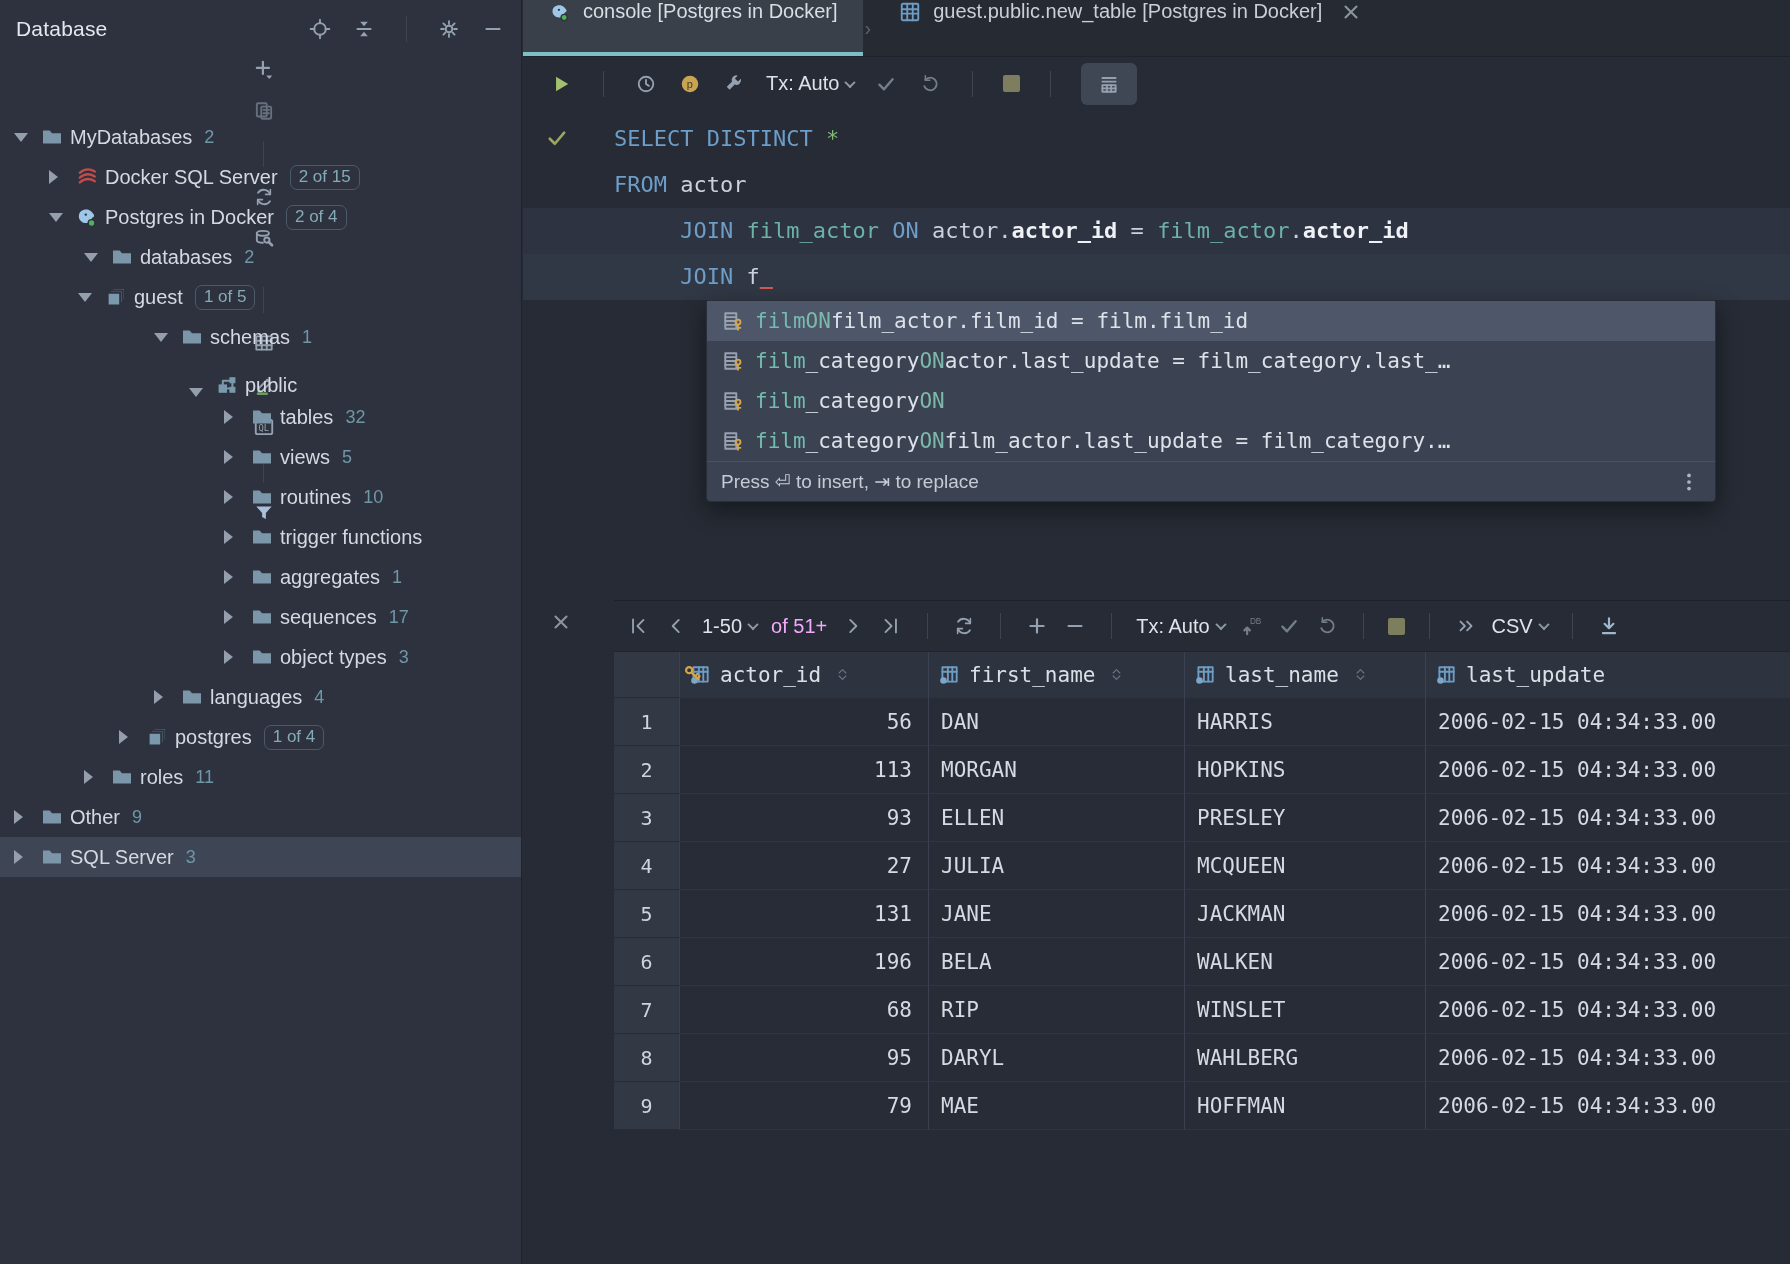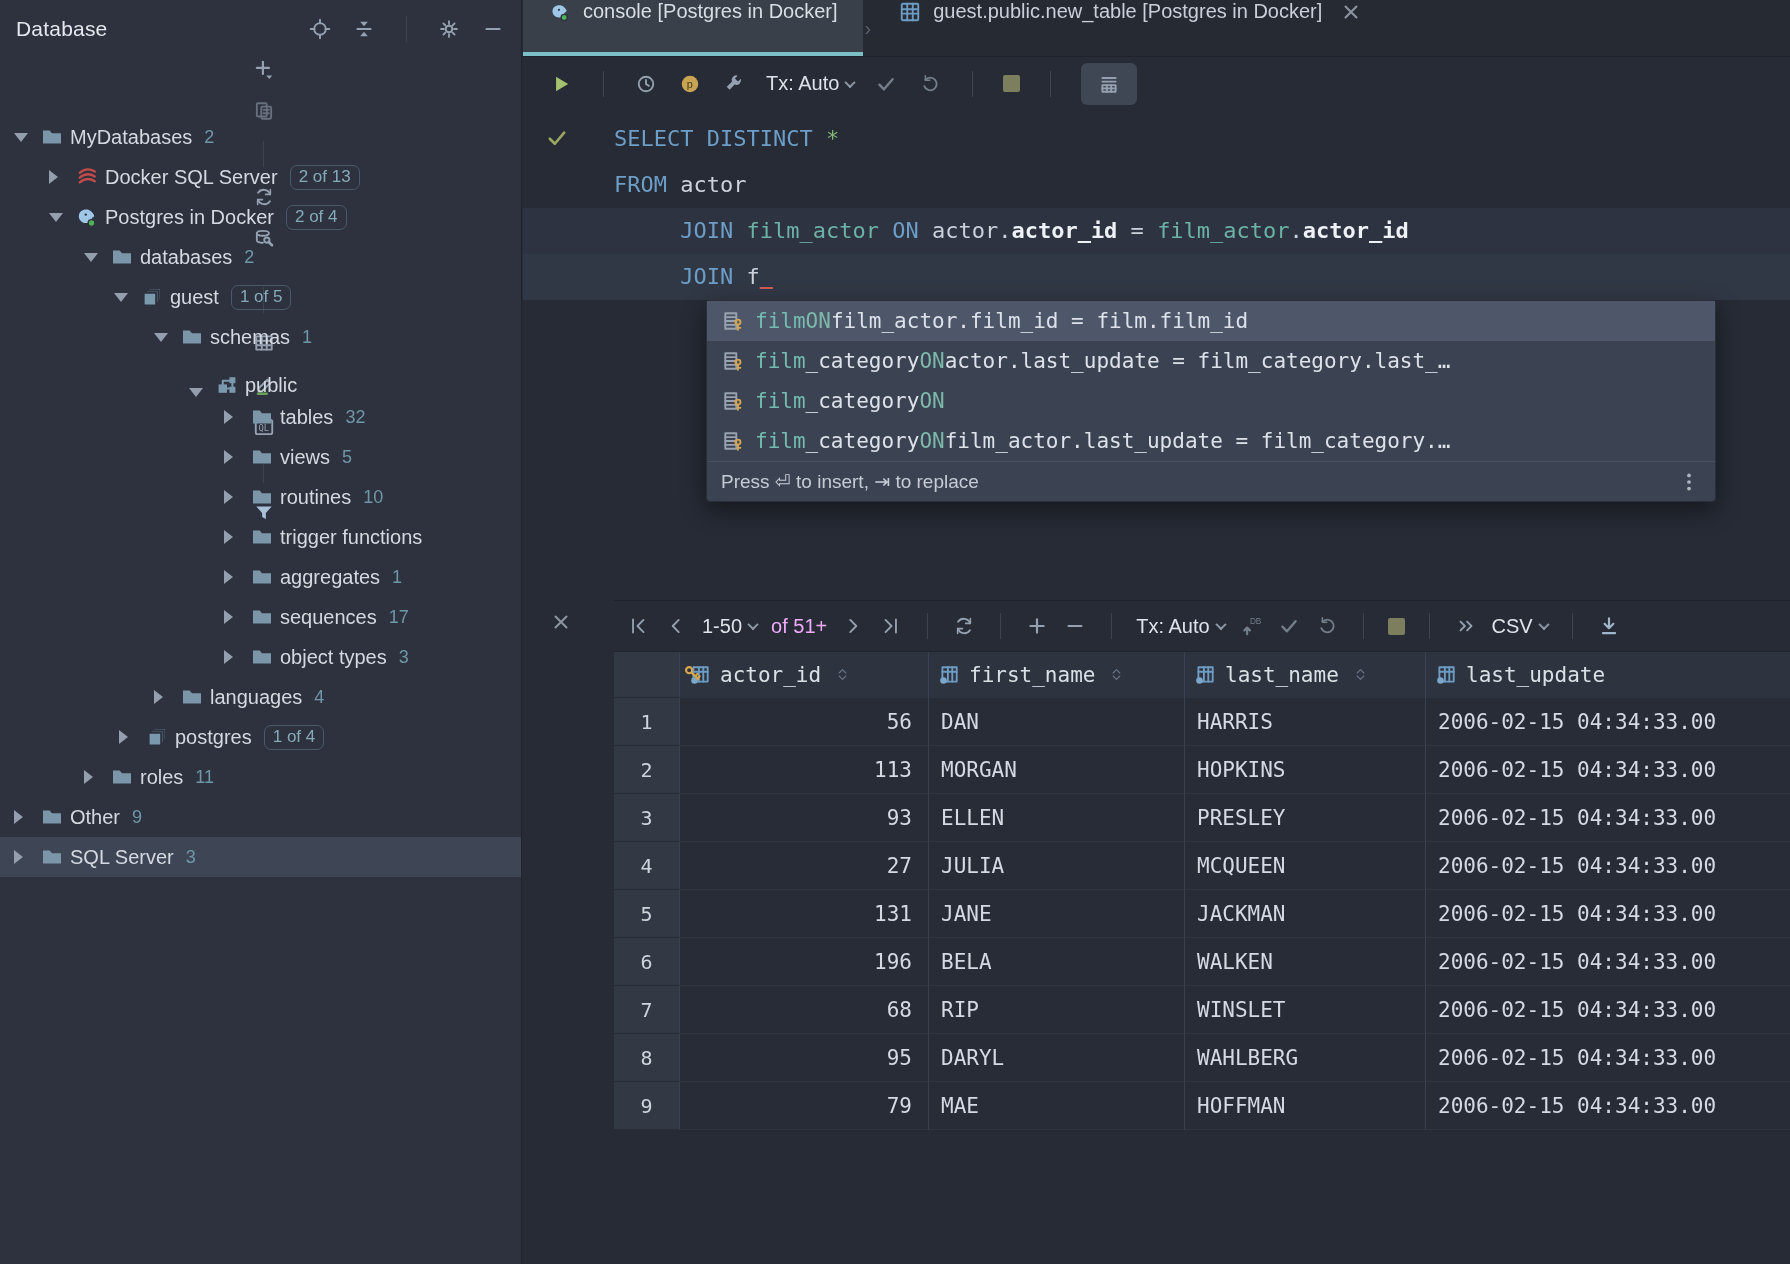--- a/index.html
+++ b/index.html
@@ -209,21 +209,21 @@
         <div class="trow" style="padding-left: 49px;">
           <span class="tw col">
             <i></i>
           </span>
           <span class="ticon">
             <svg viewBox="0 0 20 20" fill="none" stroke="currentColor" stroke-width="1.7" stroke-linecap="round" stroke-linejoin="round">
               <path d="M4 6.5c4-3.5 8.5-3.5 12.5-1M4 10.5c4-3.5 8.5-3.5 12.5-1M4 14.5c4-3.5 8.5-3.5 12.5-1" stroke="#c24b4b" stroke-width="2"></path>
             </svg>
           </span>
           <span class="tlabel">Docker SQL Server</span>
-          <span class="tbadge">2 of 13</span>
+          <span class="tbadge">2 of 15</span>
         </div>
         <div class="trow" style="padding-left: 49px;">
           <span class="tw exp">
             <i></i>
           </span>
           <span class="ticon">
             <svg viewBox="0 0 20 20" fill="none" stroke="currentColor" stroke-width="1.7" stroke-linecap="round" stroke-linejoin="round">
               <path d="M5 13.5c-2.3-2-2.5-6 0-8.2 2.2-2 6.5-2 8.6.2l1.8 2c1 1.2.6 2.8-1 3l-1.6 2.8c-1.4 2.3-5.6 2.3-7.8.2z" fill="#9fc8e8" stroke="none"></path>
               <circle cx="9" cy="8" r="1" fill="#2d323e" stroke="none"></circle>
               <circle cx="13.8" cy="15" r="2.8" fill="#4db356" stroke="#2d323e" stroke-width="1.2"></circle>
@@ -237,21 +237,21 @@
             <i></i>
           </span>
           <span class="ticon">
             <svg viewBox="0 0 20 20" fill="none" stroke="currentColor" stroke-width="1.7" stroke-linecap="round" stroke-linejoin="round">
               <path d="M2.5 4.5h5.5l2 2.3h7.5v8.7h-15z" fill="#7b96a9" stroke="none"></path>
             </svg>
           </span>
           <span class="tlabel">databases</span>
           <span class="tcount">2</span>
         </div>
-        <div class="trow" style="padding-left: 114px;">
+        <div class="trow" style="padding-left: 78px;">
           <span class="tw exp">
             <i></i>
           </span>
           <span class="ticon">
             <svg viewBox="0 0 20 20" fill="none" stroke="currentColor" stroke-width="1.7" stroke-linecap="round" stroke-linejoin="round">
               <rect x="7" y="2.5" width="10.5" height="10.5" fill="#56687a" stroke="#2d323e"></rect>
               <rect x="5" y="4.5" width="10.5" height="10.5" fill="#68808f" stroke="#2d323e"></rect>
               <rect x="3" y="6.5" width="10.5" height="10.5" fill="#7b99ac" stroke="#2d323e"></rect>
             </svg>
           </span>

